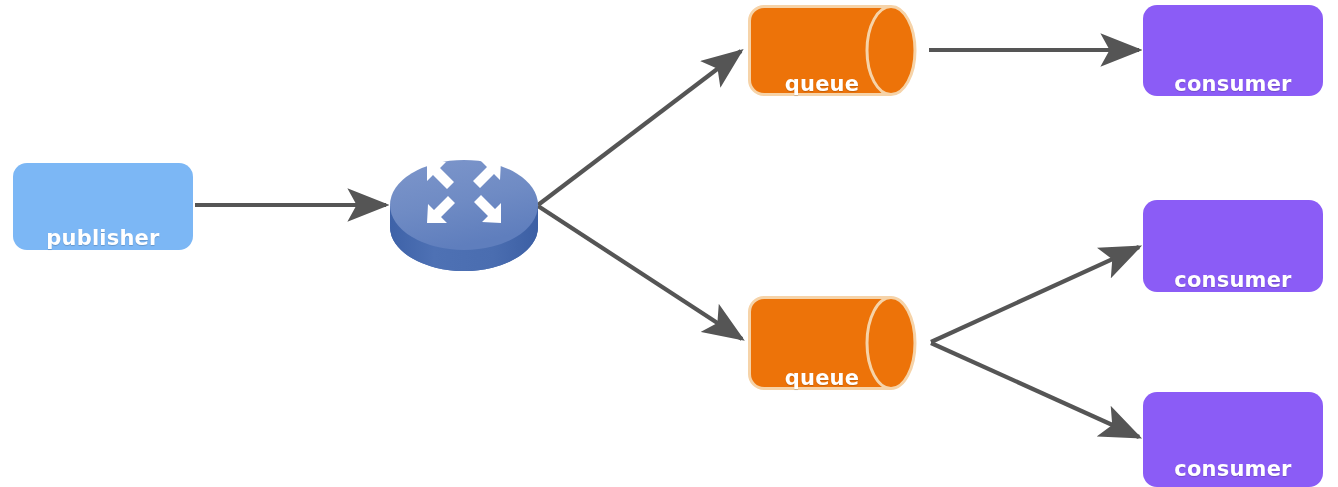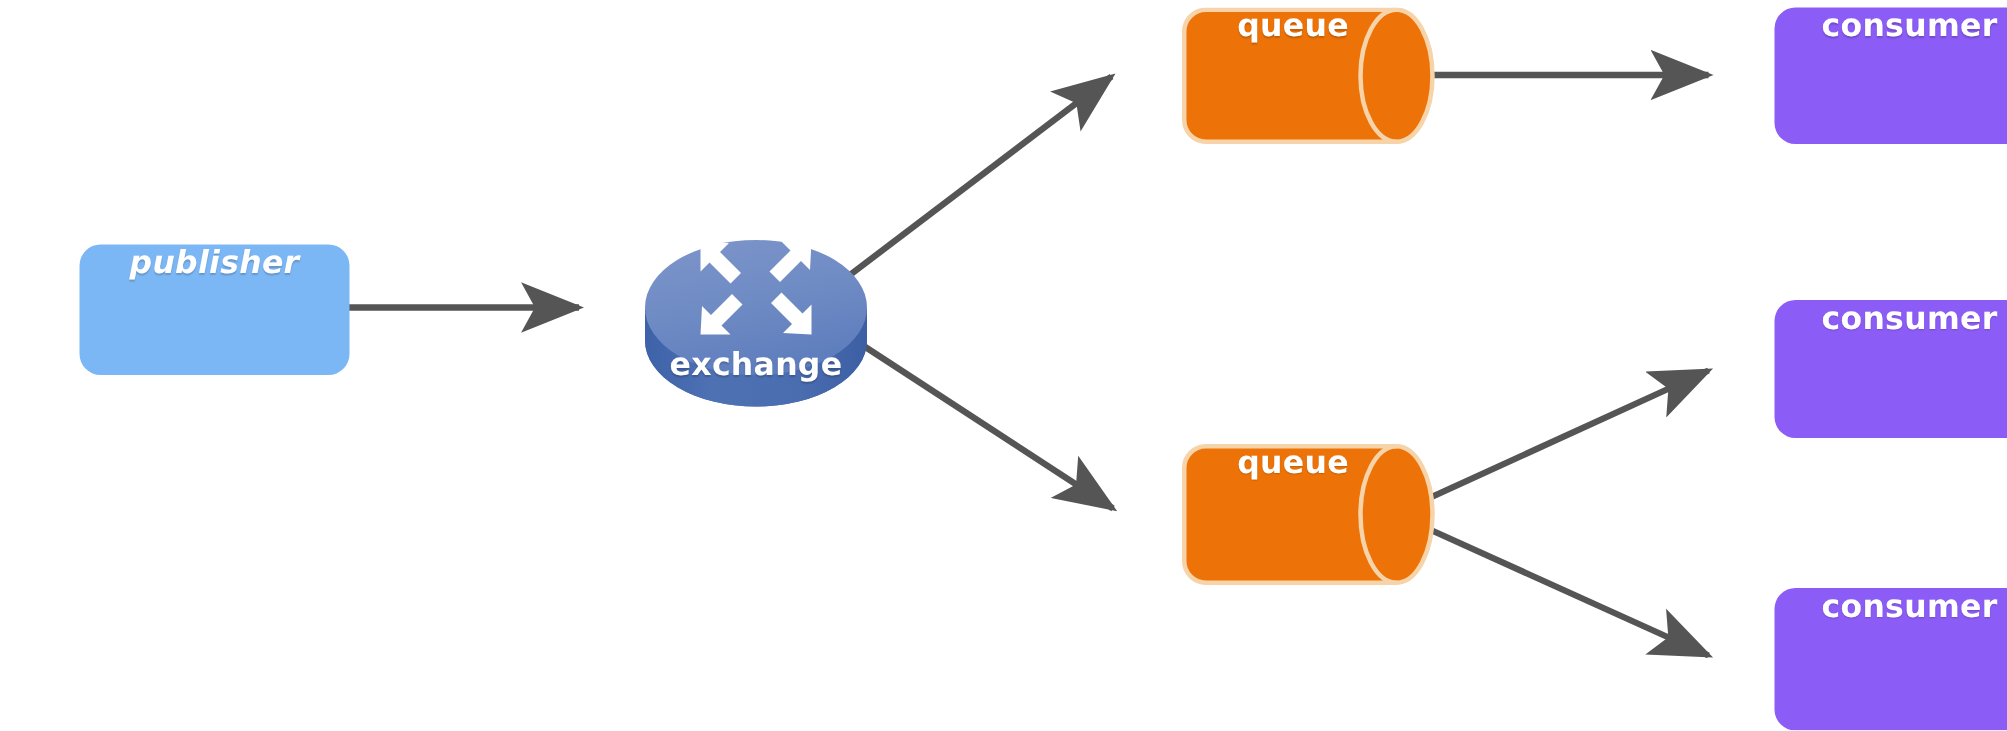--- a/index.html
+++ b/index.html
@@ -18,23 +18,22 @@
   #edges {
     position: absolute;
     left: 0;
     top: 0;
     width: 1338px;
     height: 487px;
   }
   .node {
     position: absolute;
     display: flex;
-    align-items: flex-start;
+    align-items: flex-end;
     justify-content: center;
-    margin-left: 40px;
   }
   .node-label {
     color: #ffffff;
     font-weight: bold;
     font-size: 21px;
     letter-spacing: 0.2px;
     text-shadow: 0 1px 1px rgba(0,0,0,0.18);
     white-space: nowrap;
     pointer-events: none;
   }
@@ -93,21 +92,21 @@
     <g stroke="#555555" stroke-width="4.2" fill="none" marker-end="url(#arrowhead)">
       <line x1="195" y1="205" x2="386" y2="205"></line>
       <line x1="538" y1="205" x2="741" y2="51"></line>
       <line x1="538" y1="206" x2="742" y2="339"></line>
       <line x1="929" y1="50" x2="1139" y2="50"></line>
       <line x1="931" y1="342" x2="1139" y2="247"></line>
       <line x1="931" y1="343" x2="1139" y2="437"></line>
     </g>
   </svg>
 
-  <div class="node box box-publisher" style="left:13px; top:163px; width:180px; height:87px;font-style:italic;">
+  <div class="node box box-publisher" style="left:13px; top:163px; width:180px; height:87px;">
     <span class="node-label">publisher</span>
   </div>
 
   <div class="node disk" style="left:389px; top:139px; width:150px; height:142px;">
     <svg class="disk-svg" viewBox="0 0 150 142" preserveAspectRatio="none">
       <defs>
         <linearGradient id="gTop" x1="0" y1="0" x2="0.35" y2="1">
           <stop offset="0%" stop-color="#7D96CB"></stop>
           <stop offset="55%" stop-color="#6F8BC4"></stop>
           <stop offset="100%" stop-color="#5F7EBD"></stop>
@@ -133,21 +132,20 @@
         <path d="M6,4 L25,5 L19,11 L33,25 L26,32 L12,18 L6,24 Z"></path>
 
         <path d="M80,4 L79,23 L73,17 L59,31 L52,24 L66,10 L60,4 Z"></path>
 
         <path d="M6,66 L7,47 L13,53 L27,39 L34,46 L20,60 L26,66 Z"></path>
 
         <path d="M80,66 L61,65 L67,59 L53,45 L60,38 L74,52 L80,46 Z"></path>
       </g>
     </svg>
 
-    <span class="node-label exchange-label" style="top:92px; left:0;">exchange</span>
   </div>
 
   <div class="node cylinder" style="left:748px; top:5px; width:182px; height:91px;">
     <svg class="cyl-svg" viewBox="0 0 182 91" preserveAspectRatio="none">
       <path d="M16,1.5 L143,1.5 A24,44 0 0,1 143,89.5 L16,89.5 A14.5,14.5 0 0,1 1.5,75 L1.5,16 A14.5,14.5 0 0,1 16,1.5 Z" fill="#ED7309" stroke="#F6D3A8" stroke-width="3"></path>
       <path d="M143,1.5 A24,44 0 0,0 143,89.5" fill="none" stroke="#F6D3A8" stroke-width="3"></path>
     </svg>
     <span class="node-label cyl-label" style="margin-right:34px;">queue</span>
   </div>
 

